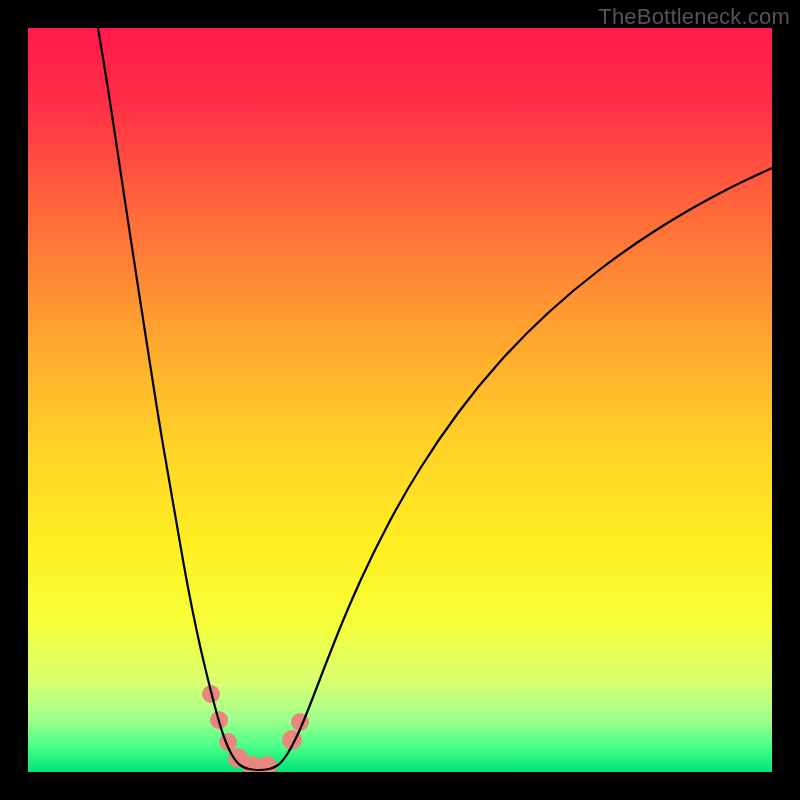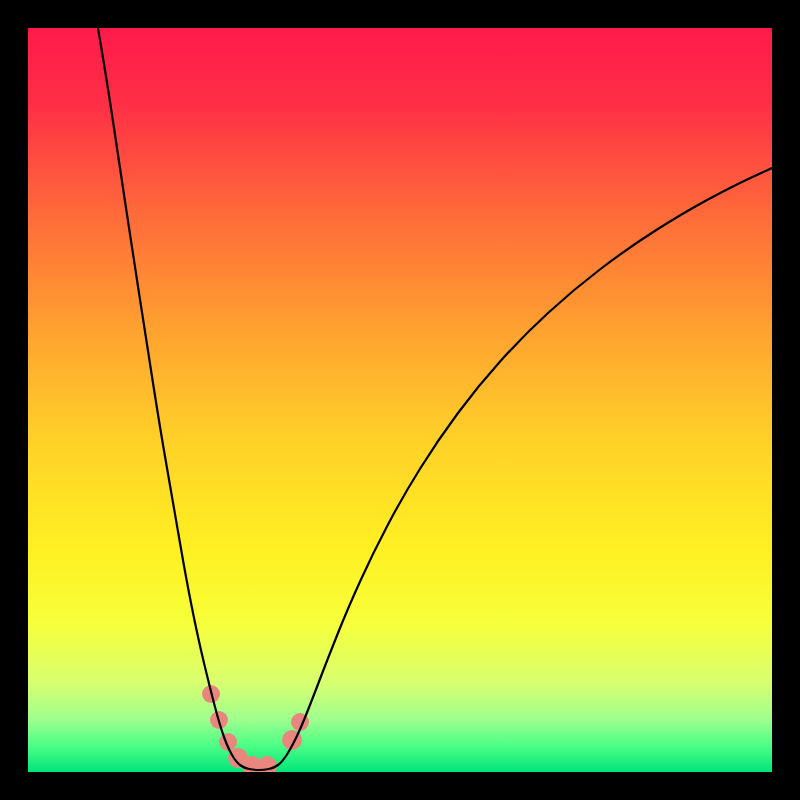--- a/index.html
+++ b/index.html
@@ -62,13 +62,14 @@
           <circle cx="200" cy="714" r="9" fill="#e9877f"></circle>
           <circle cx="210" cy="730" r="10" fill="#e9877f"></circle>
           <circle cx="224" cy="738" r="10" fill="#e9877f"></circle>
           <circle cx="239" cy="738" r="10" fill="#e9877f"></circle>
           <circle cx="264" cy="712" r="10" fill="#e9877f"></circle>
           <circle cx="272" cy="694" r="9" fill="#e9877f"></circle>
         </g>
       <path id="curve-path" fill="none" stroke="#000000" stroke-width="2.2" d="M 70 0 Q 70 0 75 30 Q 80 60 86 100 Q 92 140 98 180 Q 104 220 111 265 Q 118 310 125 355 Q 132 400 139 440 Q 146 480 152 515 Q 158 550 164 580 Q 170 610 176 635 Q 182 660 187 679 Q 192 698 196 709 Q 200 720 204 727 Q 208 734 212 737 Q 216 740 221 741 Q 226 742 231 742 Q 236 742 241 741 Q 246 740 250 737 Q 254 734 258 728 Q 262 722 267 712 Q 272 702 278 687 Q 284 672 292 651 Q 300 630 310 605 Q 320 580 332.5 552.5 Q 345 525 360 496.5 Q 375 468 392.5 440 Q 410 412 430 385 Q 450 358 472.5 333 Q 495 308 520 285 Q 545 262 572.5 241 Q 600 220 627.5 202.5 Q 655 185 680 171.5 Q 705 158 724.5 149 L 744 140"></path>
     </svg>
   </div>
+  <div class="watermark">TheBottleneck.com</div>
 </div>
 
 </body></html>

